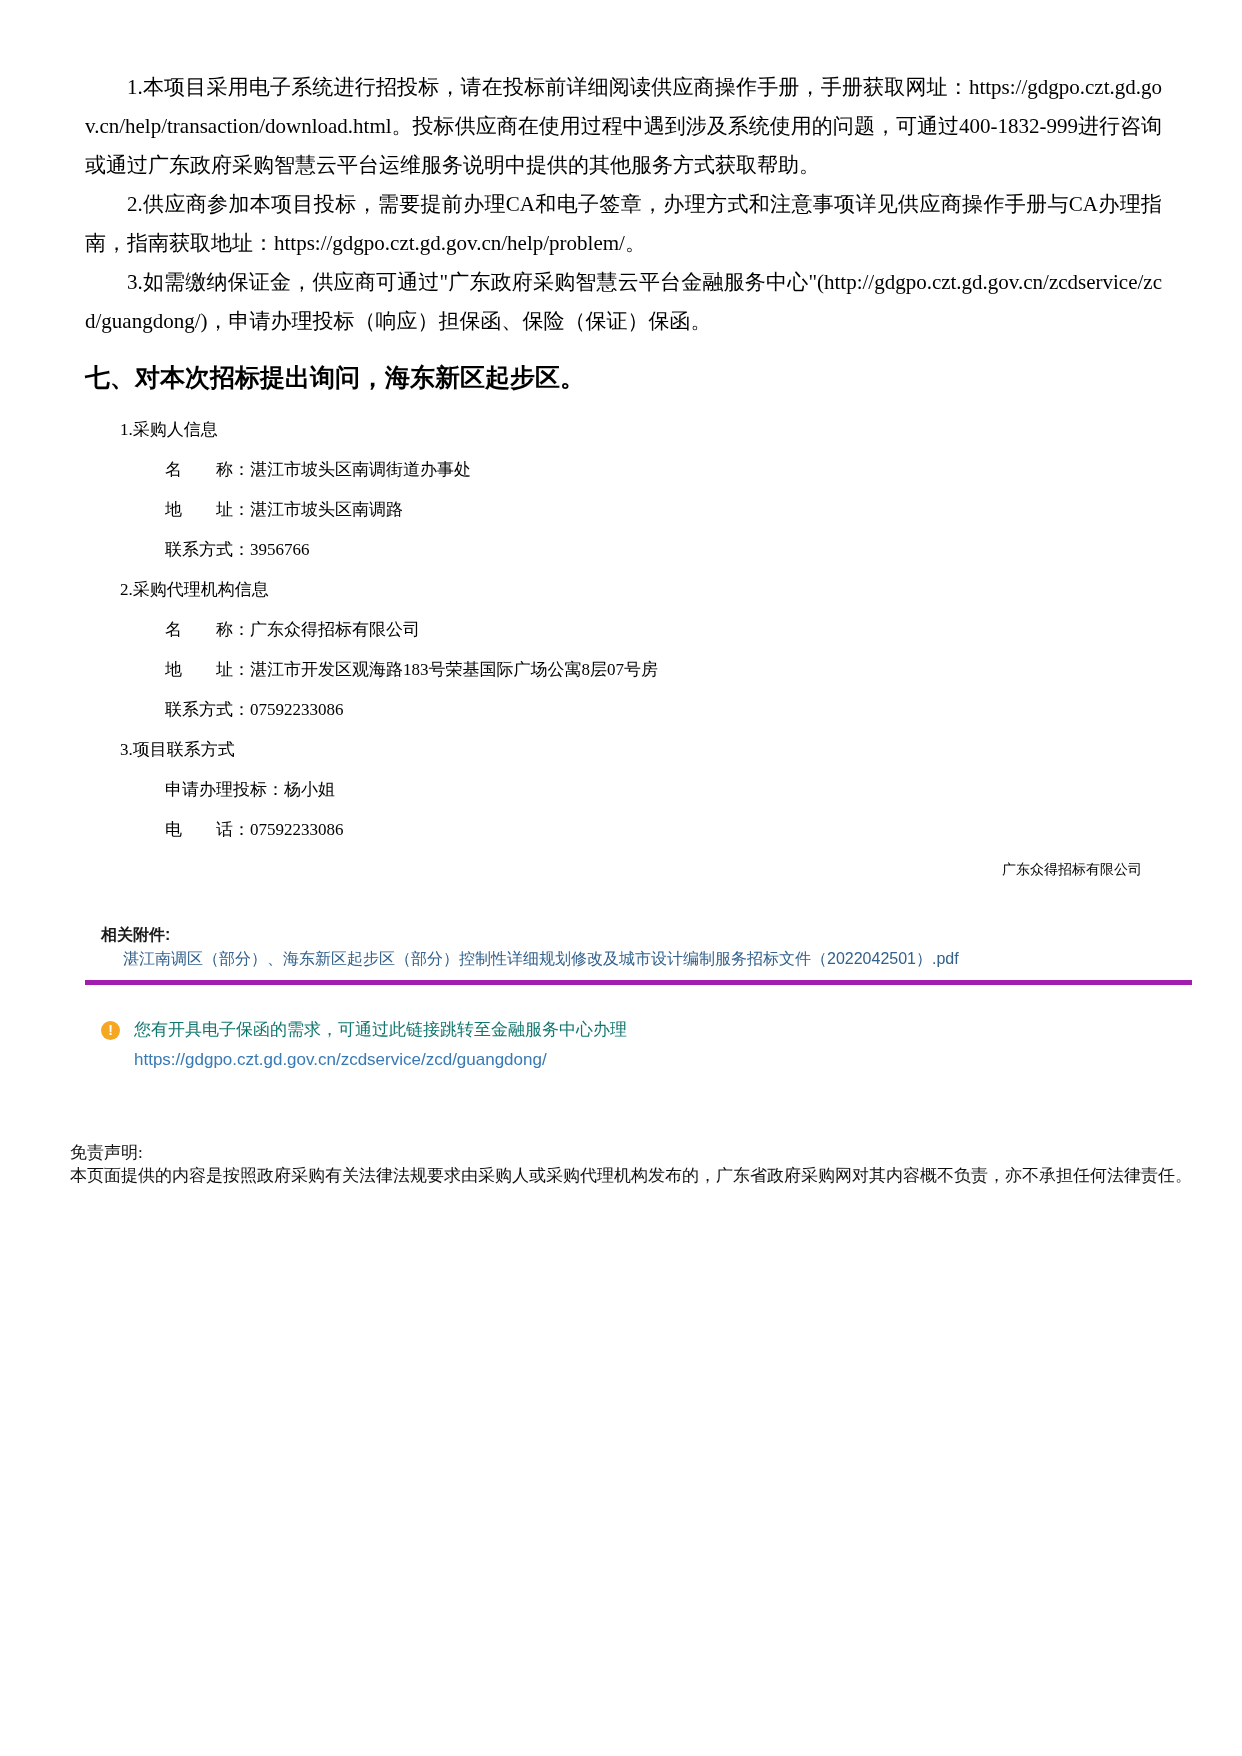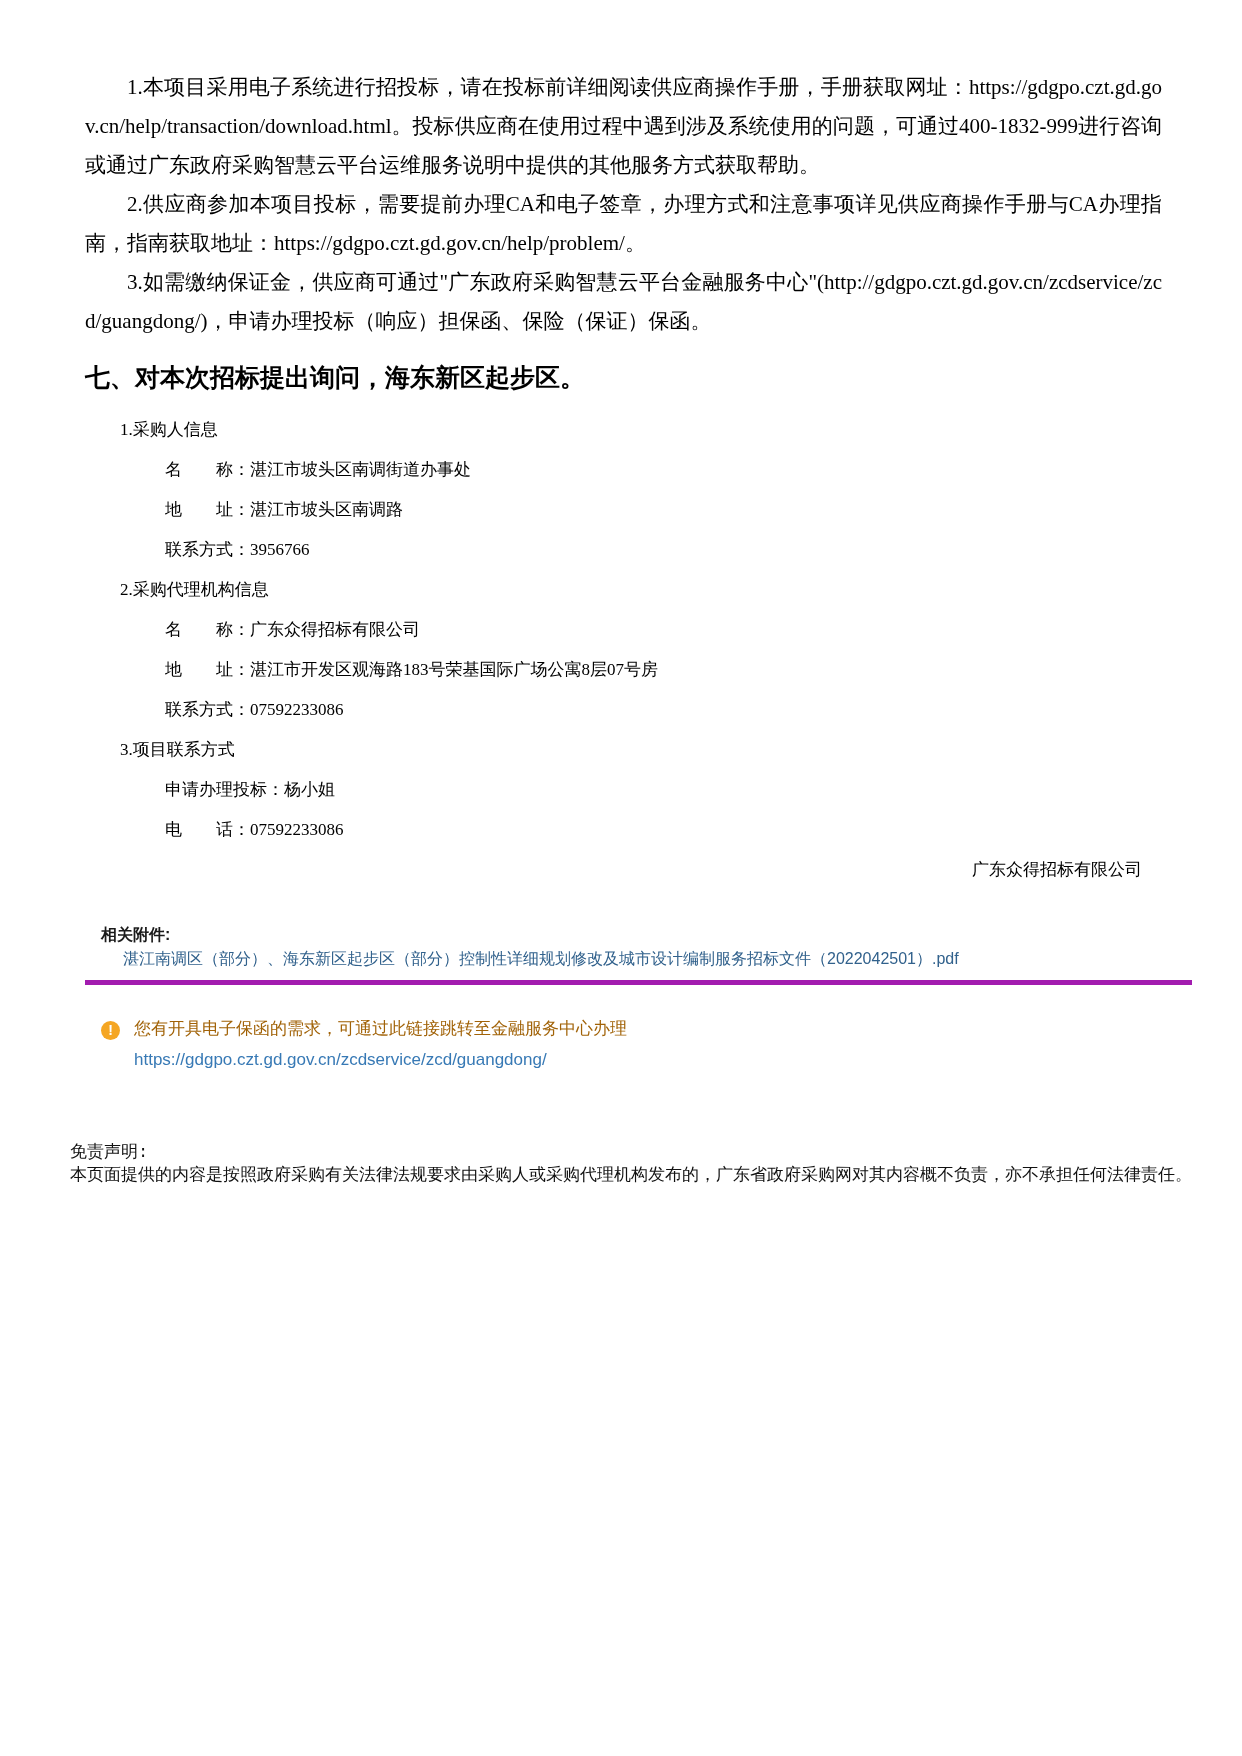--- a/index.html
+++ b/index.html
@@ -20,21 +20,21 @@
   }
   .contacts{margin-top:15px;}
   .c-line{
     font-family:"Liberation Serif","DejaVu Serif",serif;
     font-size:17px;line-height:40px;color:#000;margin:0;
   }
   .c-title{margin-left:35px;}
   .c-row{margin-left:80px;}
   .sign{
     font-family:"Liberation Serif","DejaVu Serif",serif;
-    font-size:17px;line-height:40px;color:#000;
+    font-size:14px;line-height:40px;color:#000;
     text-align:right;padding-right:20px;
   }
   .attach{
     margin-top:34px;
     font-family:"Liberation Sans","DejaVu Sans",sans-serif;
     border-bottom:5px solid #a21caf;padding-bottom:8px;margin-right:-30px;
   }
   .attach-label{
     font-size:16px;line-height:22px;color:#1a1a1a;font-weight:600;margin-left:16px;
   }
@@ -44,31 +44,31 @@
   }
   .notice{margin-top:33px;margin-left:16px;}
   .notice-head{display:flex;align-items:flex-start;}
   .notice-icon{
     flex:0 0 auto;width:19px;height:19px;border-radius:50%;
     background:#f5a623;color:#ffffff;text-align:center;
     font:bold 14px/19px "Liberation Sans","DejaVu Sans",sans-serif;
     margin-right:14px;margin-top:3px;
   }
   .notice-text{
-    font-family:Liberation Mono, monospace;
-    font-size:17px;line-height:24px;color:#a16207;
+    font-family:Liberation Serif, serif;
+    font-size:17px;line-height:24px;color:#0f766e;
   }
   .notice-link{
     display:inline-block;margin-left:33px;margin-top:6px;
     font-family:"Liberation Sans","DejaVu Sans",sans-serif;
     font-size:17px;line-height:24px;color:#3779b5;text-decoration:none;cursor:pointer;
   }
   .disclaimer{
     margin-top:69px;margin-left:-15px;margin-right:-35px;
-    font-family:Liberation Mono, monospace;color:#111;
+    font-family:Liberation Serif, serif;color:#111;
   }
   .disclaimer-title{font-size:17px;line-height:23px;margin:0;}
   .disclaimer-body{font-size:17px;line-height:23px;margin:0;text-align:justify;}
 </style>
 </head>
 <body>
 
 <div class="page">
 
   <p class="para">1.本项目采用电子系统进行招投标，请在投标前详细阅读供应商操作手册，手册获取网址：https://gdgpo.czt.gd.gov.cn/help/transaction/download.html。投标供应商在使用过程中遇到涉及系统使用的问题，可通过400-1832-999进行咨询或通过广东政府采购智慧云平台运维服务说明中提供的其他服务方式获取帮助。</p>

